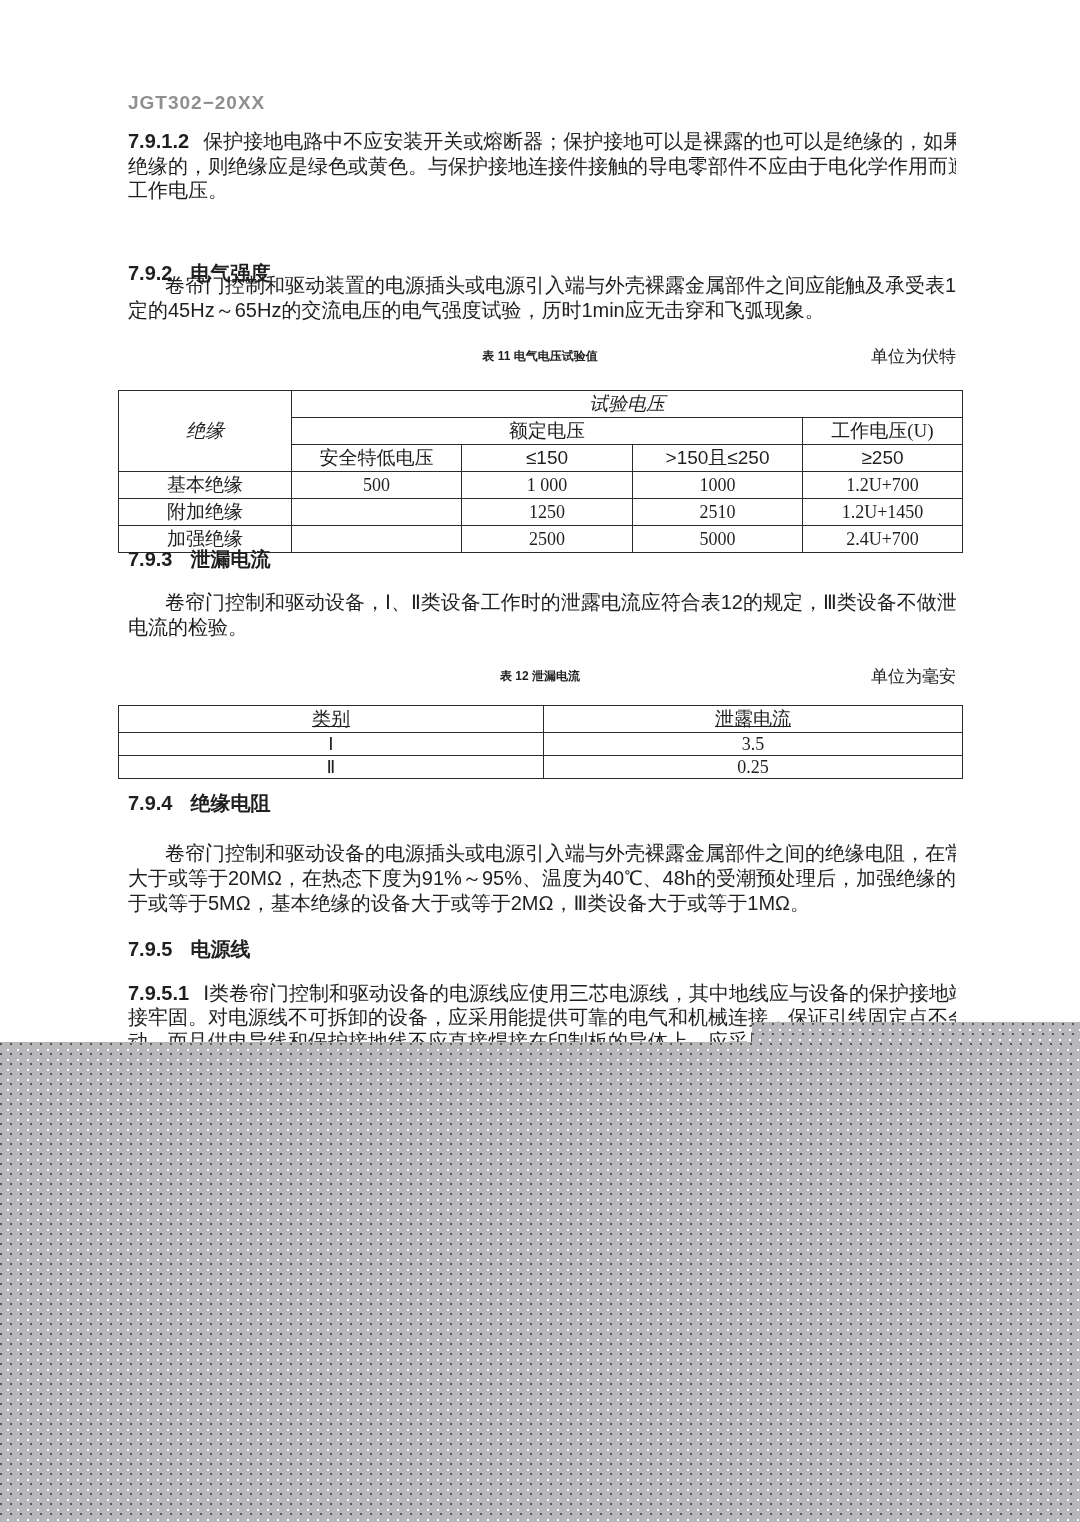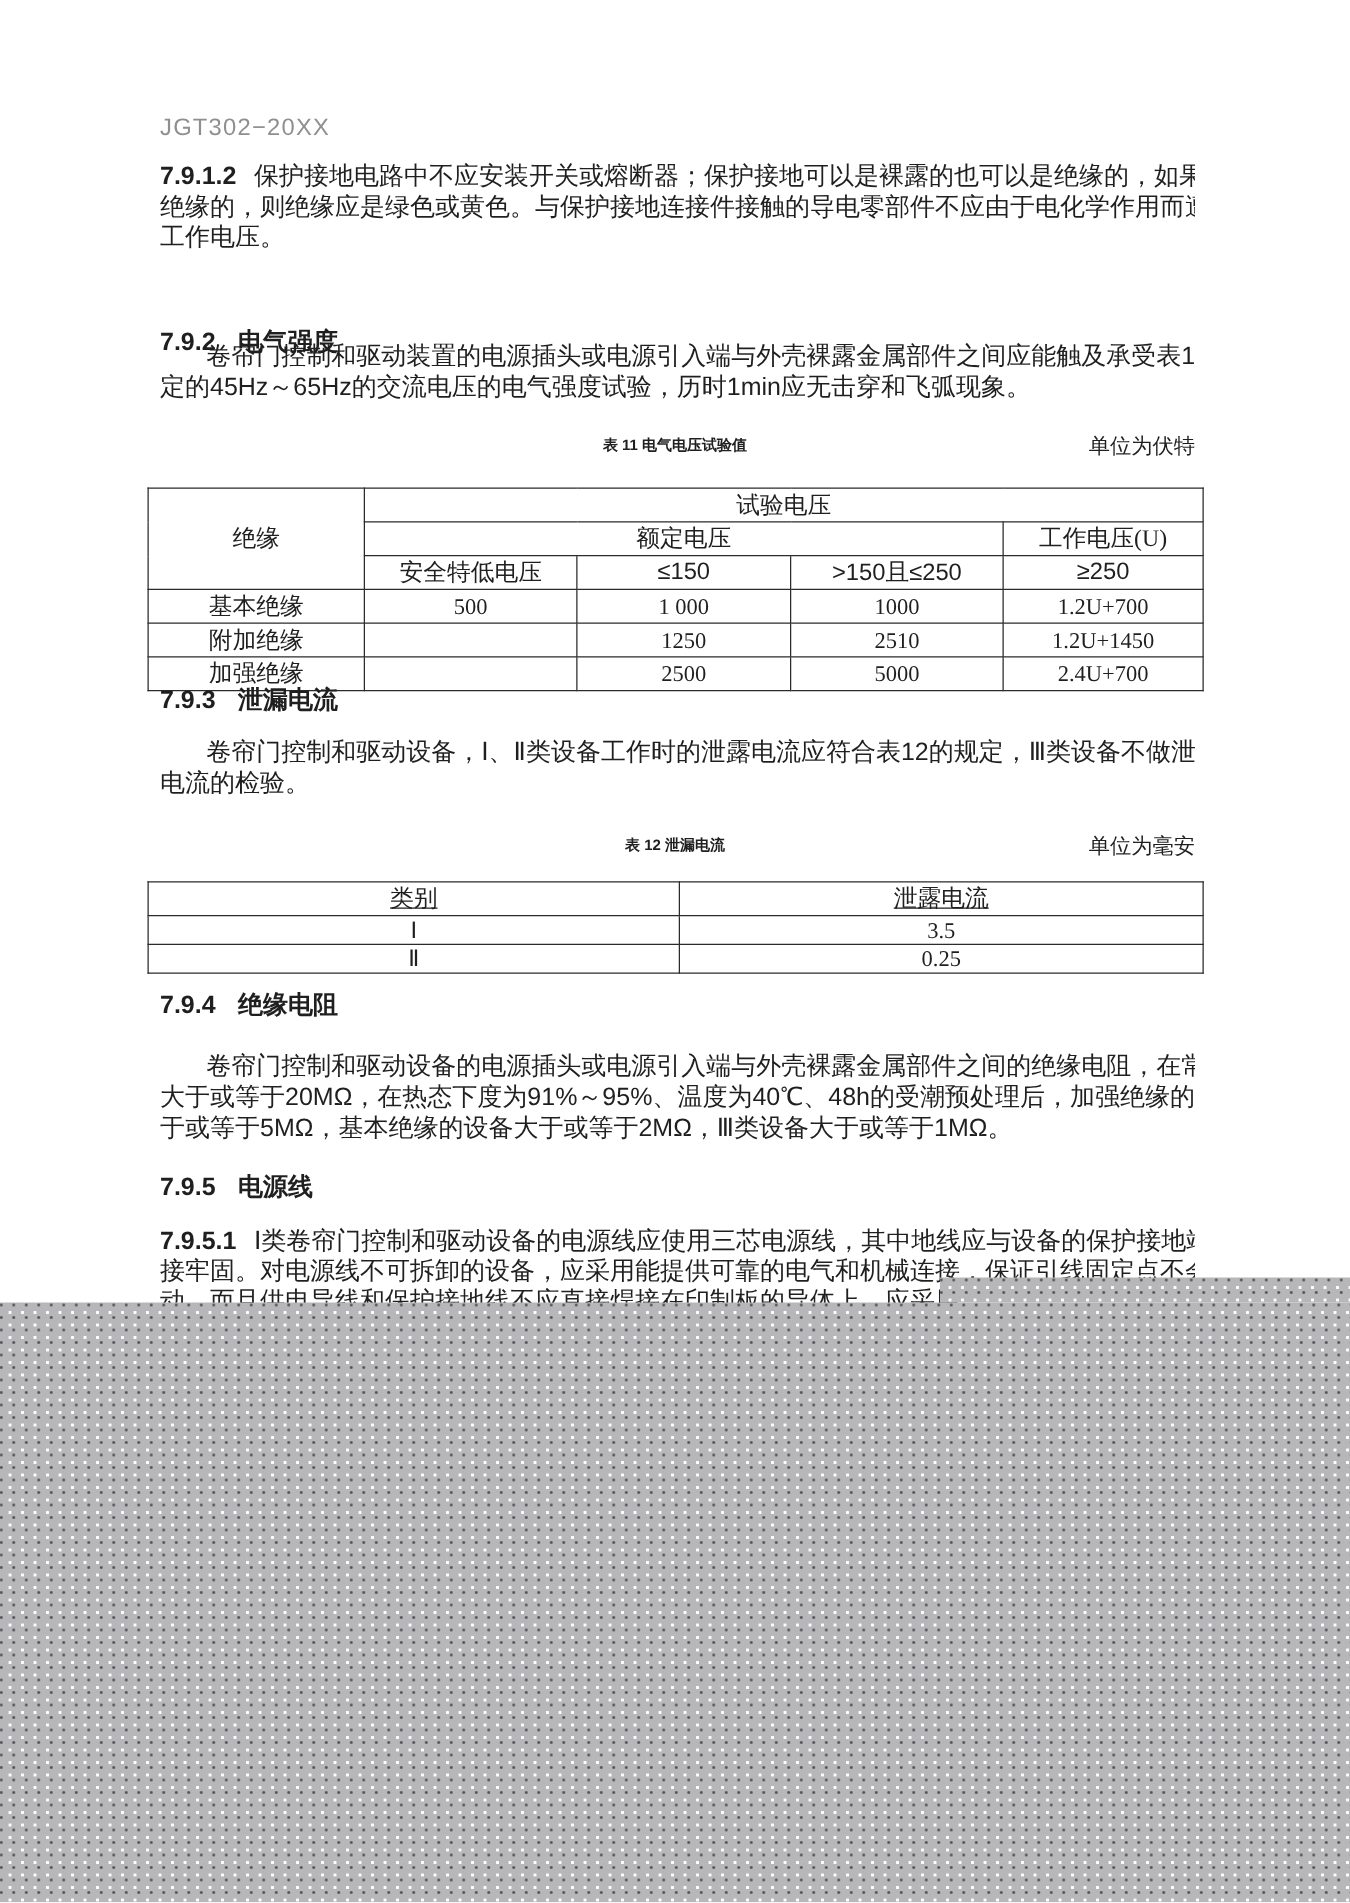--- a/index.html
+++ b/index.html
@@ -4,21 +4,21 @@
 <style>
   html,body { margin:0; padding:0; background:#ffffff; }
   .page {
     position:relative; width:1080px; height:1522px; margin:0 auto;
     background:#ffffff; overflow:hidden;
     font-family:"Liberation Sans", sans-serif; color:#1f1f1f;
   }
   .abs { position:absolute; }
 
   .doc-code {
-    left:128px; top:92px; font-size:19px; font-weight:normal;
+    left:128px; top:92px; font-size:19px; font-weight:bold;
     color:#8f8f8f; letter-spacing:1px;
   }
 
   .para { left:128px; width:828px; font-size:20px; }
   .para .line { white-space:nowrap; overflow:hidden; height:24.5px; line-height:24.5px; }
   .para.lh24 .line { height:24px; line-height:24px; }
   .para.lh25 .line { height:25px; line-height:25px; }
   .line.indent { padding-left:37px; }
   .clause-num { font-weight:bold; margin-right:14px; }
 
@@ -32,21 +32,21 @@
   .caption .cap-unit {
     position:absolute; right:6px; top:3px; font-size:17px; font-weight:normal; line-height:18px;
   }
 
   table.std { border-collapse:collapse; table-layout:fixed; width:844px; }
   table.std td {
     border:1px solid #2b2b2b; text-align:center; vertical-align:middle;
     font-size:19px; padding:0; overflow:hidden; white-space:nowrap;
   }
   table.std td.num { font-family:"Liberation Serif", serif; font-size:18px; }
-  #table11 tr.hr1 td { height:22px; }
+  #table11 tr.hr1 td { height:22px;font-style:italic; }
   #table11 tr.hr2 td { height:22px;font-family:Liberation Serif, serif; }
   #table11 tr.hr3 td { height:23px; }
   #table11 tr.dr  td { height:21px; }
   #table12 tr.hr1 td { height:21px;text-decoration:underline; }
   #table12 tr.dr  td { height:19px; }
 
   .hatch {
     background-color:#b7b7ba;
     background-image:
       radial-gradient(circle, #ffffff 1.2px, rgba(255,255,255,0) 1.4px),

